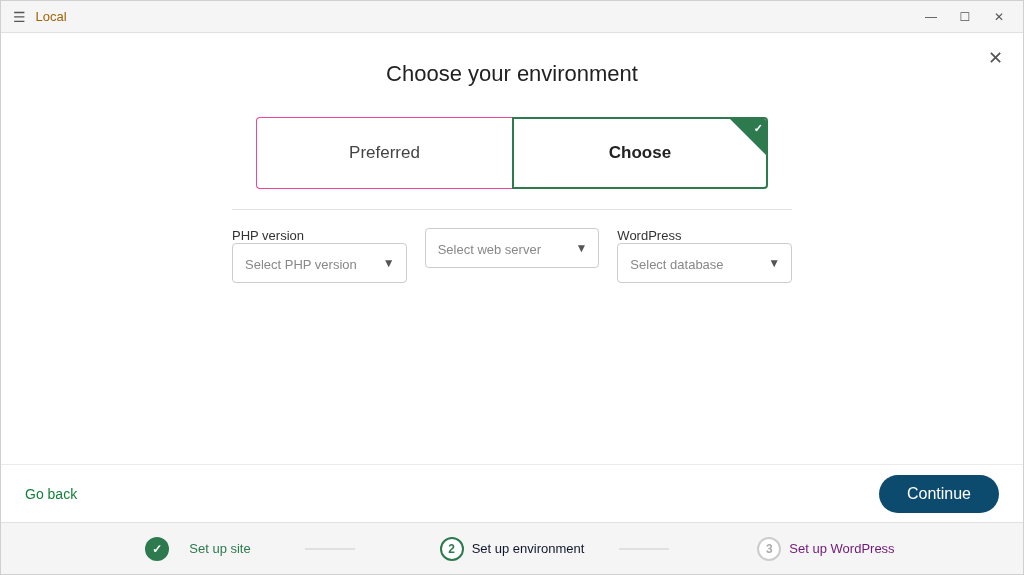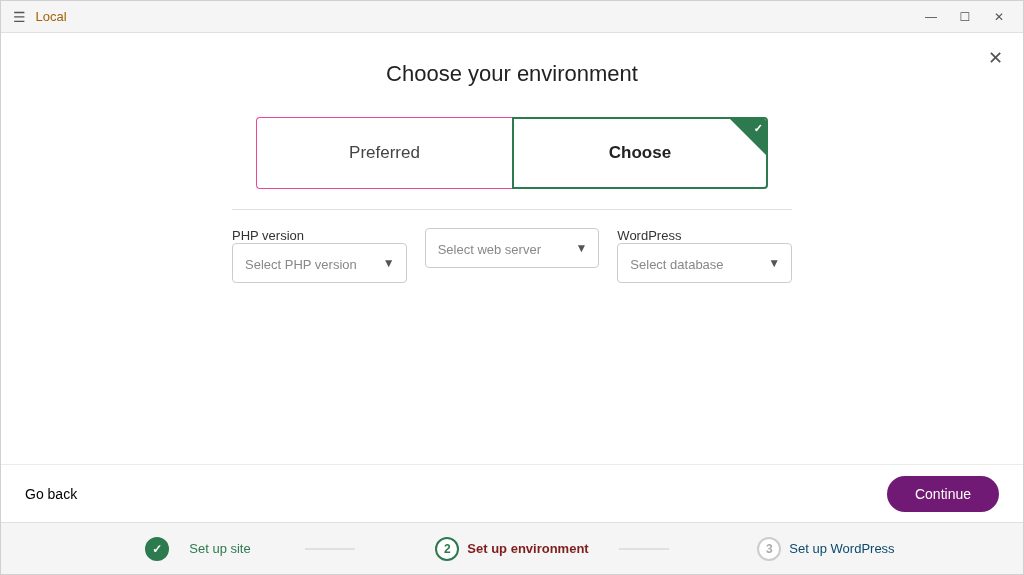--- a/index.html
+++ b/index.html
@@ -187,33 +187,33 @@
       display: flex;
       align-items: center;
       justify-content: space-between;
       padding: 0 24px;
       height: 58px;
       flex-shrink: 0;
       border-top: 1px solid #ebebeb;
     }
     .go-back {
       font-size: 14px;
-      color: #000000;
+      color: #15803d;
       cursor: pointer;
       background: none;
       border: none;
       font-weight: 500;
     }
     .continue-btn {
-      background: #701a75;
+      background: #0c4a6e;
       color: #fff;
       border: none;
       border-radius: 24px;
       padding: 10px 28px;
-      font-size: 14px;
+      font-size: 16px;
       cursor: pointer;
       font-weight: 400;
     }
 
     .stepper-bar {
       height: 52px;
       background: #f5f5f5;
       border-top: 1px solid #e0e0e0;
       display: flex;
       align-items: center;
@@ -242,22 +242,22 @@
     }
     .step-circle.inactive {
       background: #fff;
       color: #aaa;
       border: 2px solid #ccc;
     }
     .step-label {
       font-size: 13px;
     }
     .step-label.done { color: #2d7a4f; font-weight: 500; margin-left: 12px; }
-    .step-label.active { color: #7f1d1d; font-weight: 700; }
-    .step-label.inactive { color: #0c4a6e; }
+    .step-label.active { color: #0f172a; font-weight: 400; }
+    .step-label.inactive { color: #701a75; }
     .steps-container {
       display: flex;
       width: 100%;
       align-items: center;
       padding: 0 40px;
     }
     .step-item {
       display: flex;
       align-items: center;
       gap: 8px;

